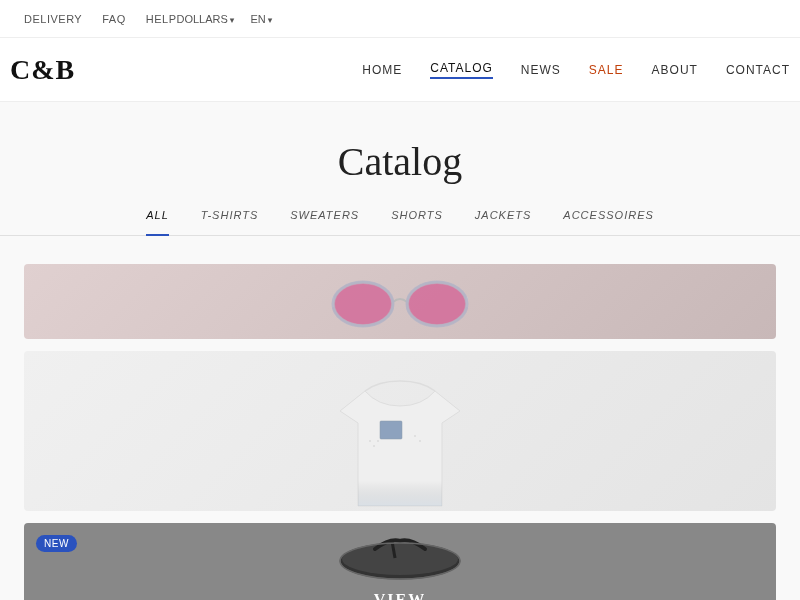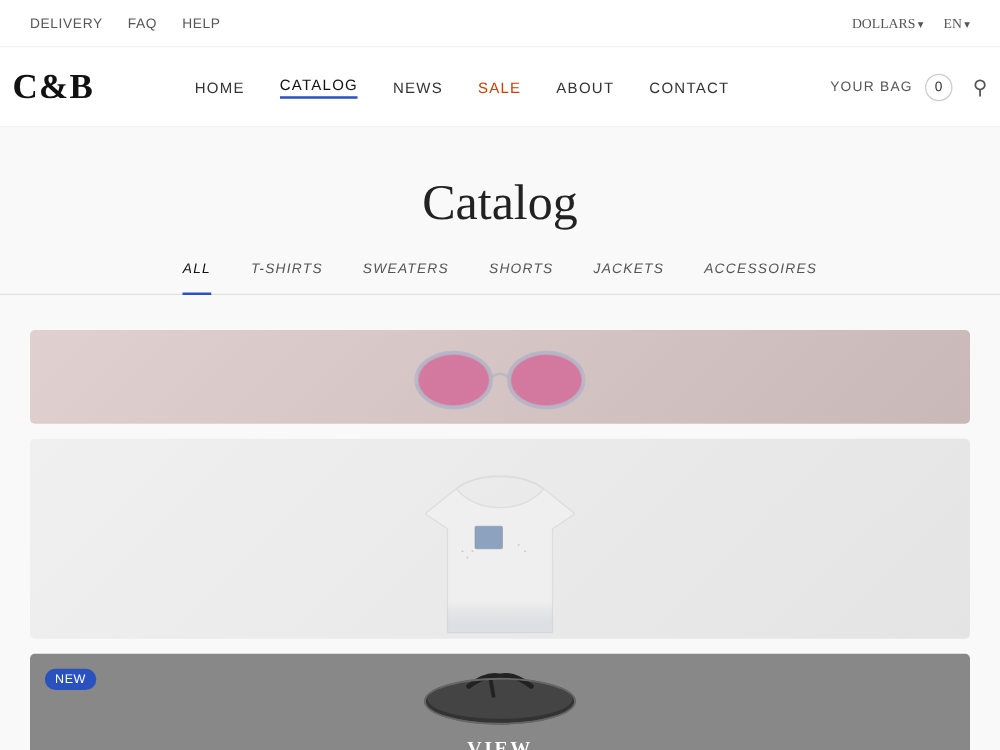--- a/index.html
+++ b/index.html
@@ -4,35 +4,34 @@
   <style>
     * { box-sizing: border-box; margin: 0; padding: 0; }
     body { font-family: 'Georgia', serif; background: #fff; width: 800px; height: 600px; overflow: hidden; }
 
     
     .top-bar {
       background: #fff;
       border-bottom: 1px solid #eee;
       display: flex;
       align-items: center;
-      justify-content: space-between;
       padding: 0 24px;
       height: 38px;
     }
     .top-bar-left { display: flex; gap: 20px; }
     .top-bar-left a {
       font-family: Arial, sans-serif;
       font-size: 11px;
       color: #555;
       text-decoration: none;
       letter-spacing: 0.5px;
     }
     .top-bar-right { display: flex; gap: 16px; align-items: center; }
     .top-bar-right span {
-      font-family: Liberation Serif, serif;
+      font-family: Liberation Sans, sans-serif;
       font-size: 11px;
       color: #555;
       cursor: pointer;
     }
     .top-bar-right .dropdown-arrow { font-size: 9px; margin-left: 2px; }
 
     
     .header {
       display: flex;
       align-items: center;
@@ -239,27 +238,20 @@
 
   <nav class="nav">
     <a href="#">HOME</a>
     <a href="#" class="active">CATALOG</a>
     <a href="#">NEWS</a>
     <a href="#" class="sale">SALE</a>
     <a href="#">ABOUT</a>
     <a href="#">CONTACT</a>
   </nav>
 
-  <div class="header-right">
-    <span class="your-bag">
-      <span>YOUR BAG</span>
-      <span class="bag-count">0</span>
-    </span>
-    <span class="search-icon-btn">⚲</span>
-  </div>
 </div>
 
 <div class="main-content">
   <h1 class="catalog-title">Catalog</h1>
 
   <div class="filter-tabs">
     <span class="filter-tab active">ALL</span>
     <span class="filter-tab">T-SHIRTS</span>
     <span class="filter-tab">SWEATERS</span>
     <span class="filter-tab">SHORTS</span>

